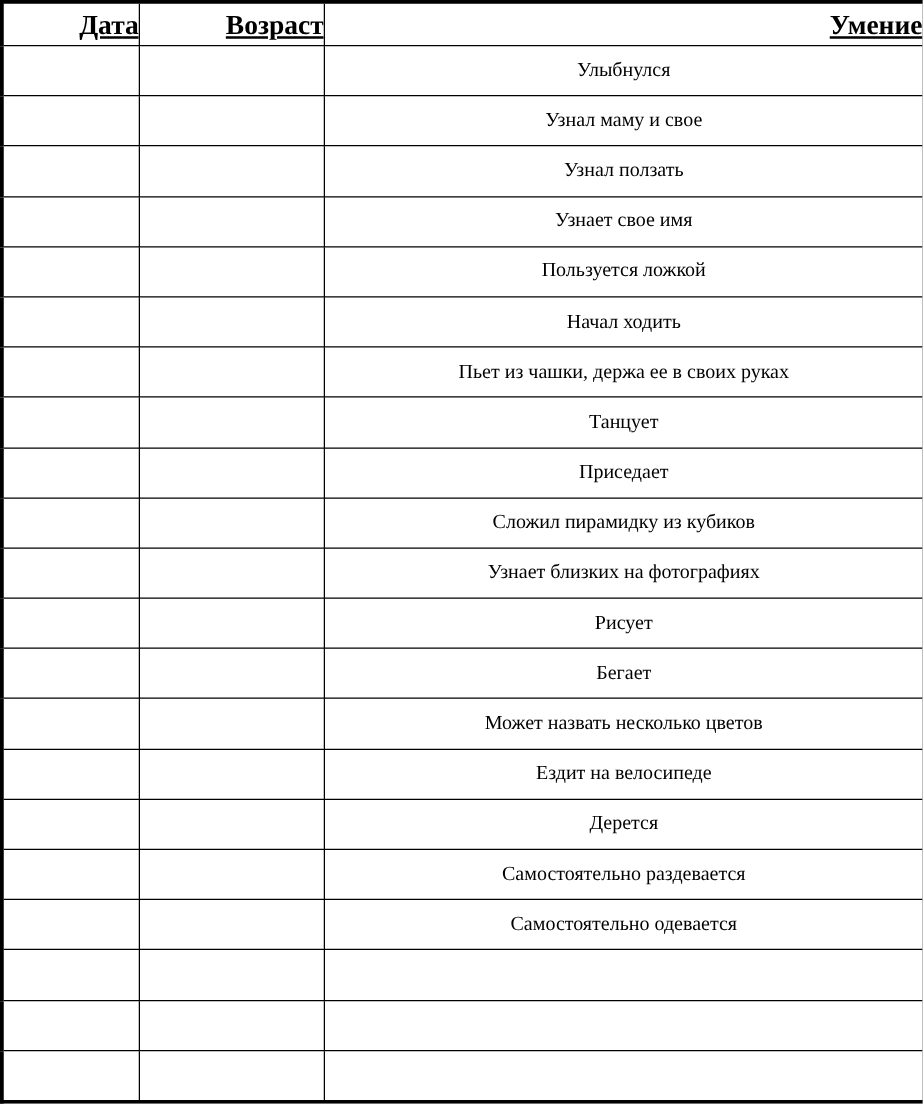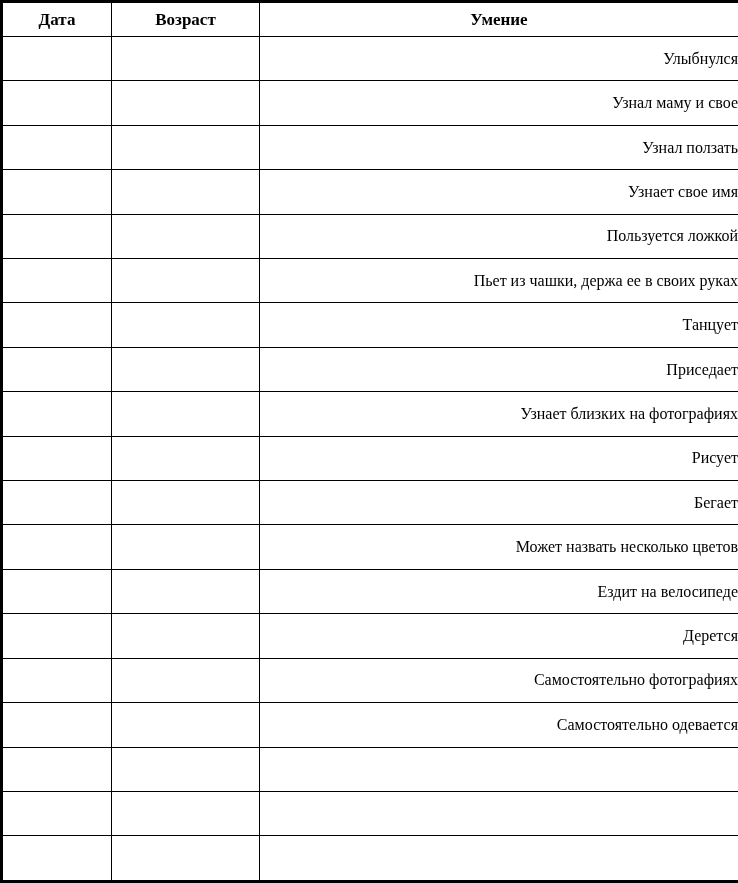--- a/index.html
+++ b/index.html
@@ -35,30 +35,31 @@
   }
   
   table.milestones { border: 3px solid #000000; }
   table.milestones tr > *:first-child { border-left-width: 3px; }
   table.milestones tr > *:last-child  { border-right-width: 3px; }
   table.milestones thead th { border-top-width: 3px; }
   table.milestones tr.last-row td { border-bottom-width: 3px; }
 
   table.milestones thead th {
     height: 33px;
-    font-size: 17px;
+    font-size: 22px;
     font-weight: bold;
-    text-align: center;
+    text-align: right;
+    text-decoration: underline;
   }
   table.milestones tbody td {
     height: 38px;
     font-size: 16px;
   }
   td.skill-cell {
-    text-align: right;
+    text-align: center;
     padding-left: 10px;
     padding-right: 6px;
   }
 </style>
 </head>
 <body>
 
 <div class="page">
   <table class="milestones">
     <colgroup>
@@ -95,31 +96,41 @@
         <td class="skill-cell">Узнает свое имя</td>
       </tr>
       <tr>
         <td class="date-cell"></td>
         <td class="age-cell"></td>
         <td class="skill-cell">Пользуется ложкой</td>
       </tr>
       <tr>
         <td class="date-cell"></td>
         <td class="age-cell"></td>
+        <td class="skill-cell">Начал ходить</td>
+      </tr>
+      <tr>
+        <td class="date-cell"></td>
+        <td class="age-cell"></td>
         <td class="skill-cell">Пьет из чашки, держа ее в своих руках</td>
       </tr>
       <tr>
         <td class="date-cell"></td>
         <td class="age-cell"></td>
         <td class="skill-cell">Танцует</td>
       </tr>
       <tr>
         <td class="date-cell"></td>
         <td class="age-cell"></td>
         <td class="skill-cell">Приседает</td>
+      </tr>
+      <tr>
+        <td class="date-cell"></td>
+        <td class="age-cell"></td>
+        <td class="skill-cell">Сложил пирамидку из кубиков</td>
       </tr>
       <tr>
         <td class="date-cell"></td>
         <td class="age-cell"></td>
         <td class="skill-cell">Узнает близких на фотографиях</td>
       </tr>
       <tr>
         <td class="date-cell"></td>
         <td class="age-cell"></td>
         <td class="skill-cell">Рисует</td>
@@ -140,21 +151,21 @@
         <td class="skill-cell">Ездит на велосипеде</td>
       </tr>
       <tr>
         <td class="date-cell"></td>
         <td class="age-cell"></td>
         <td class="skill-cell">Дерется</td>
       </tr>
       <tr>
         <td class="date-cell"></td>
         <td class="age-cell"></td>
-        <td class="skill-cell">Самостоятельно фотографиях</td>
+        <td class="skill-cell">Самостоятельно раздевается</td>
       </tr>
       <tr>
         <td class="date-cell"></td>
         <td class="age-cell"></td>
         <td class="skill-cell">Самостоятельно одевается</td>
       </tr>
       <tr>
         <td class="date-cell"></td>
         <td class="age-cell"></td>
         <td class="skill-cell"></td>

